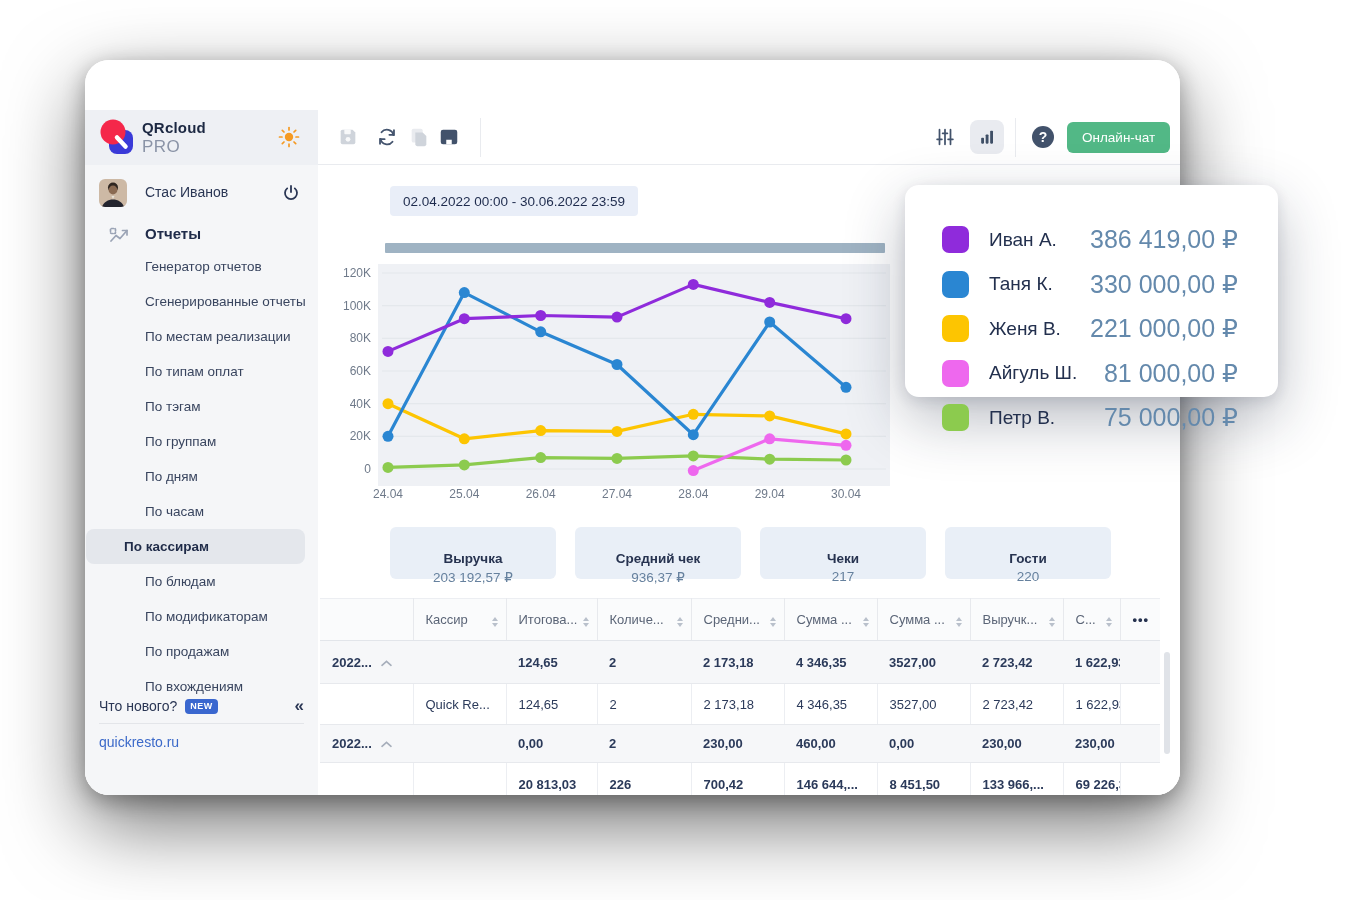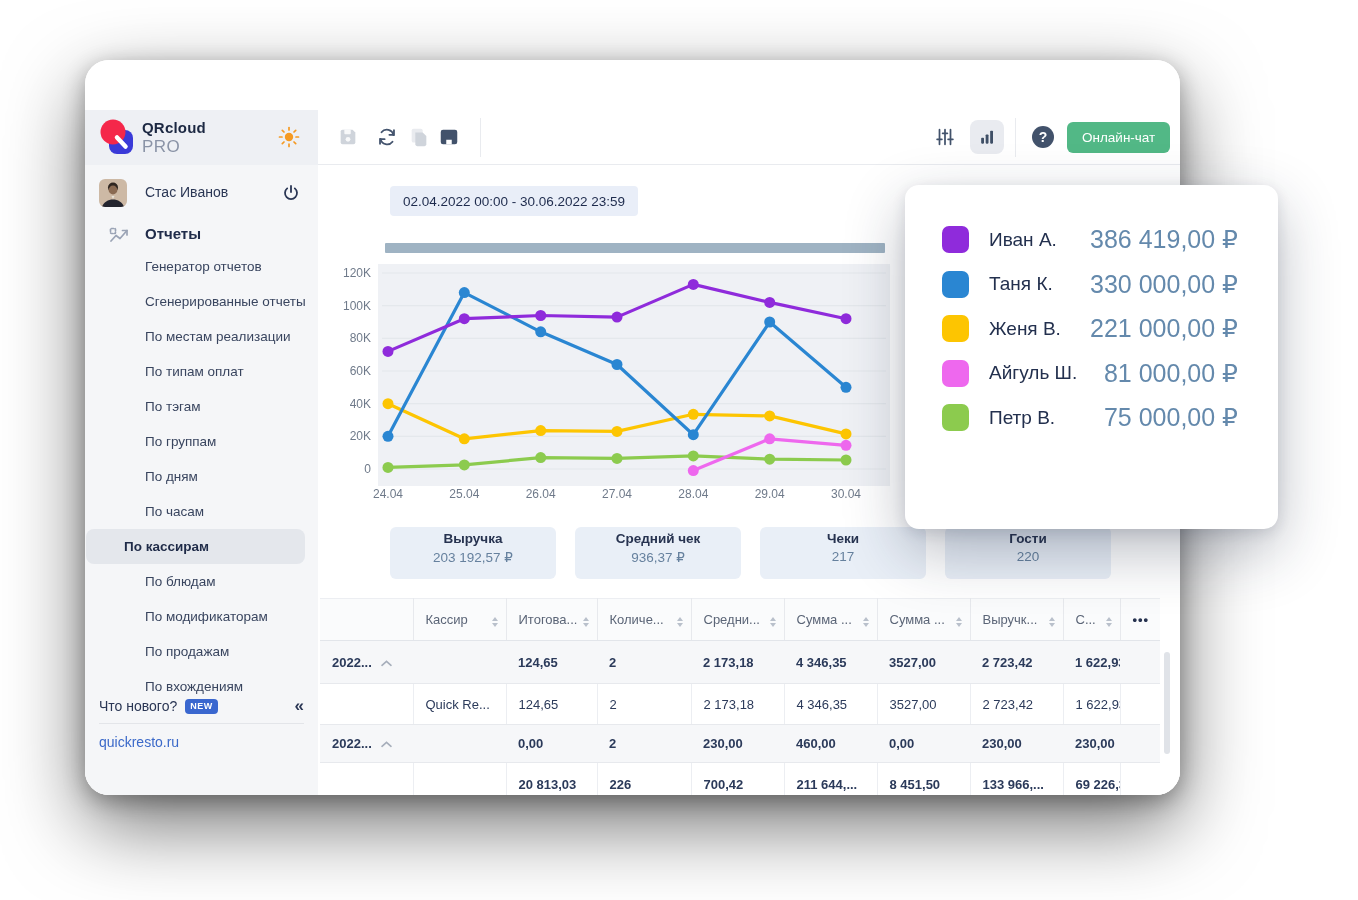--- a/index.html
+++ b/index.html
@@ -53,21 +53,21 @@
 
   
   .main { position:absolute; left:233px; top:105px; right:0; bottom:0; background:#fff; }
   .date-chip { position:absolute; left:72px; top:21px; width:248px; height:30px; background:#e9eef8; border-radius:4px;
                display:flex; align-items:center; justify-content:center; font-size:13.5px; font-weight:500; color:#1e2b4d; cursor:pointer; }
   .hscroll { position:absolute; left:67px; top:78px; width:500px; height:10px; background:#9fb3c3; border-radius:1px; cursor:pointer; }
   .chart-wrap { position:absolute; left:20px; top:95px; width:580px; height:245px; }
   svg text { font-family:"Liberation Sans","DejaVu Sans",sans-serif; }
 
   .cards { position:absolute; left:72px; top:362px; display:flex; gap:19px; }
-  .card { width:166px; height:52px; background:#e9eff7; border-radius:6px; text-align:center; padding-top:4px; }
+  .card { width:166px; height:52px; background:#e9eff7; border-radius:6px; text-align:center; padding-top:24px; }
   .card-label { font-size:13.5px; font-weight:600; color:#273350; }
   .card-value { font-size:13.5px; color:#66819e; margin-top:3px; }
 
   
   .table-wrap { position:absolute; left:2px; top:433px; width:844px; }
   table.rtable { border-collapse:collapse; table-layout:fixed; width:840px; border-top:1px solid #eceef2; }
   .rtable th { height:42px; background:#fafbfc; border-bottom:1px solid #e2e5ea; font-weight:500; font-size:13px;
                color:#5b6577; text-align:left; padding:0 8px 0 12px; }
   .rtable th + th { border-left:1px solid #e7e9ed; }
   .rtable td { border-bottom:1px solid #e7e9ed; font-size:13px; color:#2b3a5a; padding:0 6px 0 12px;
@@ -77,21 +77,21 @@
   tr.total td { font-weight:700; }
   .hflex { display:flex; align-items:flex-end; }
   .sort { display:inline-flex; flex-direction:column; gap:2px; margin-left:auto; }
   .tri-up { width:0; height:0; border-left:3.5px solid transparent; border-right:3.5px solid transparent; border-bottom:4.5px solid #b9c0cb; }
   .tri-down { width:0; height:0; border-left:3.5px solid transparent; border-right:3.5px solid transparent; border-top:4.5px solid #b9c0cb; }
   .more-dots { font-size:13px; font-weight:700; color:#273350; letter-spacing:1px; cursor:pointer; }
   .grp-label { display:inline-flex; align-items:center; gap:9px; }
   .vscroll { position:absolute; left:846px; top:487px; width:6px; height:102px; border-radius:3px; background:#e0e3e8; cursor:pointer; }
 
   
-  .legend-popup { position:absolute; left:820px; top:125px; width:373px; height:344px; background:#fff; border-radius:14px;
+  .legend-popup { position:absolute; left:820px; top:125px; width:373px; height:212px; background:#fff; border-radius:14px;
                   box-shadow:0 22px 60px rgba(25,35,60,.30), 0 4px 14px rgba(25,35,60,.12); padding:41px 40px 0 37px; z-index:50; }
   .legend-row { display:flex; align-items:center; height:27px; margin-bottom:17.5px; cursor:pointer; }
   .swatch { width:27px; height:27px; border-radius:7px; margin-right:20px; flex:none; }
   .legend-name { font-size:19px; color:#23304e; flex:1; }
   .legend-value { font-size:25px; color:#6489ac; white-space:nowrap; }
 </style>
 </head>
 <body>
 
 <div class="window">
@@ -462,21 +462,21 @@
                 <td>230,00</td>
                 <td>230,00</td>
                 <td></td>
               </tr>
               <tr class="total" style="height: 44px;">
                 <td></td>
                 <td></td>
                 <td>20 813,03</td>
                 <td>226</td>
                 <td>700,42</td>
-                <td>211 644,...</td>
+                <td>146 644,...</td>
                 <td>8 451,50</td>
                 <td>133 966,...</td>
                 <td>69 226,33</td>
                 <td></td>
               </tr>
             </tbody>
         </table>
       </div>
       <div class="vscroll"></div>
     </main>

